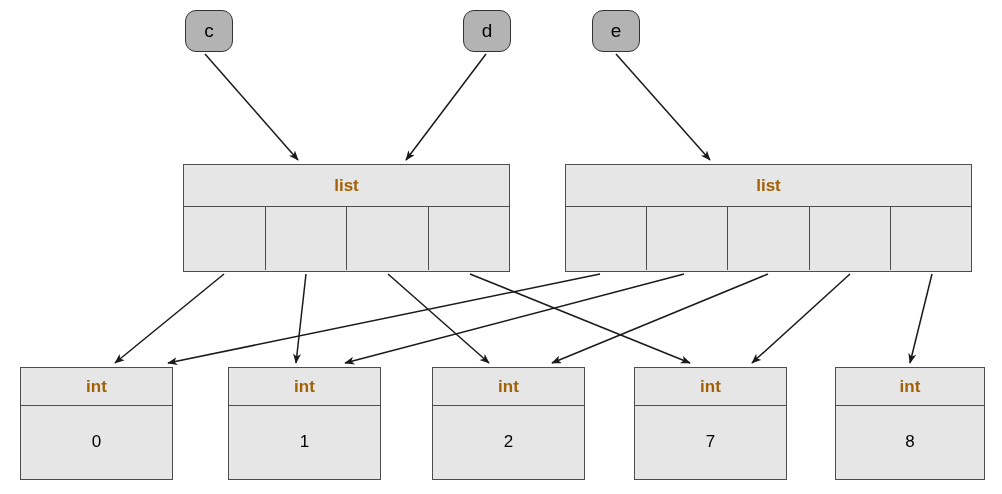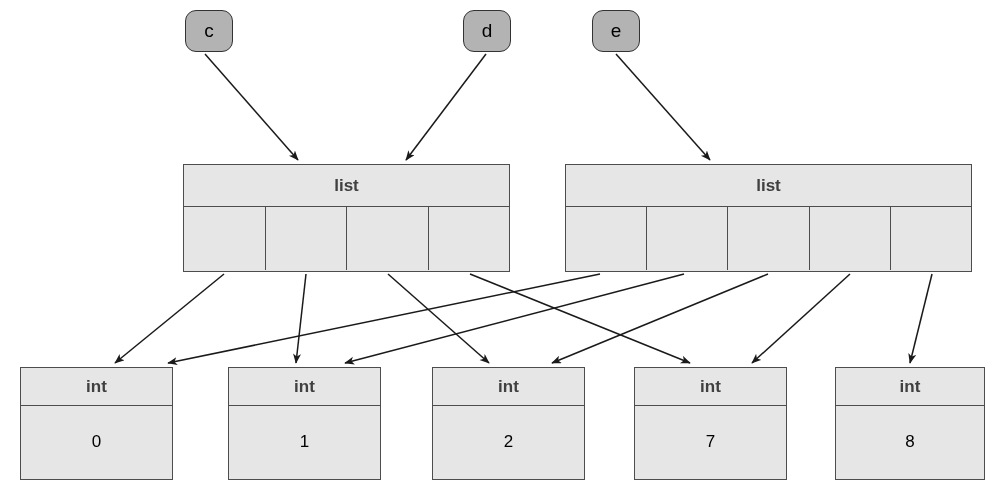--- a/index.html
+++ b/index.html
@@ -50,21 +50,21 @@
     background: #e6e6e6;
   }
   .obj-title {
     box-sizing: border-box;
     width: 100%;
     display: flex;
     align-items: center;
     justify-content: center;
     font-weight: bold;
     font-size: 17px;
-    color: #404040;
+    color: #a16207;
     border-bottom: 1.7px solid #4d4d4d;
     background: #e6e6e6;
     font-family: "Liberation Sans", sans-serif;
   }
   .obj-value {
     box-sizing: border-box;
     width: 100%;
     display: flex;
     align-items: center;
     justify-content: center;

